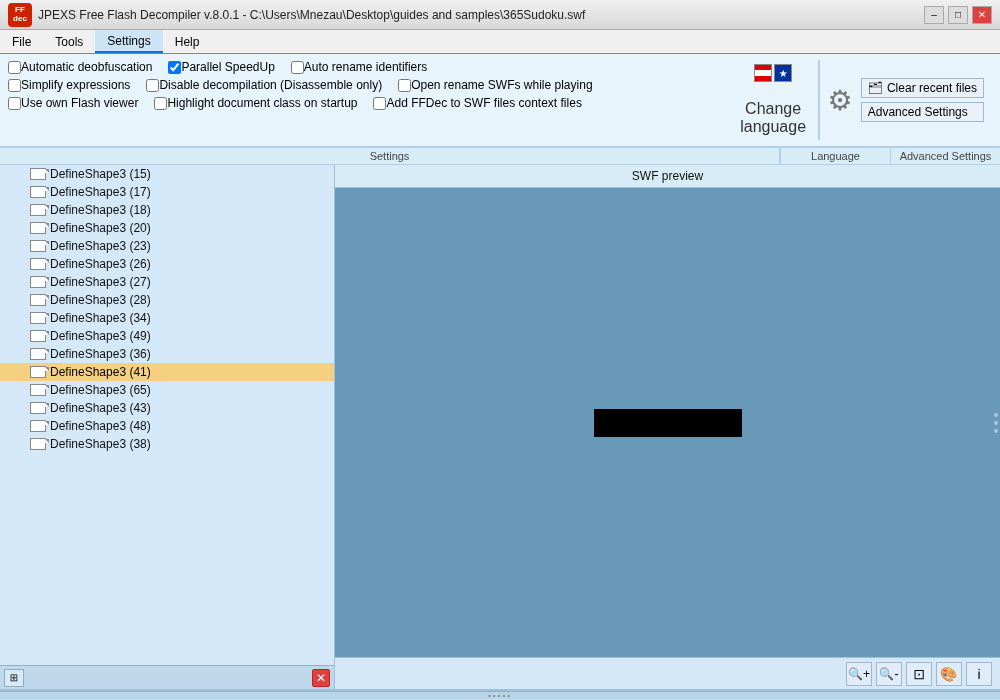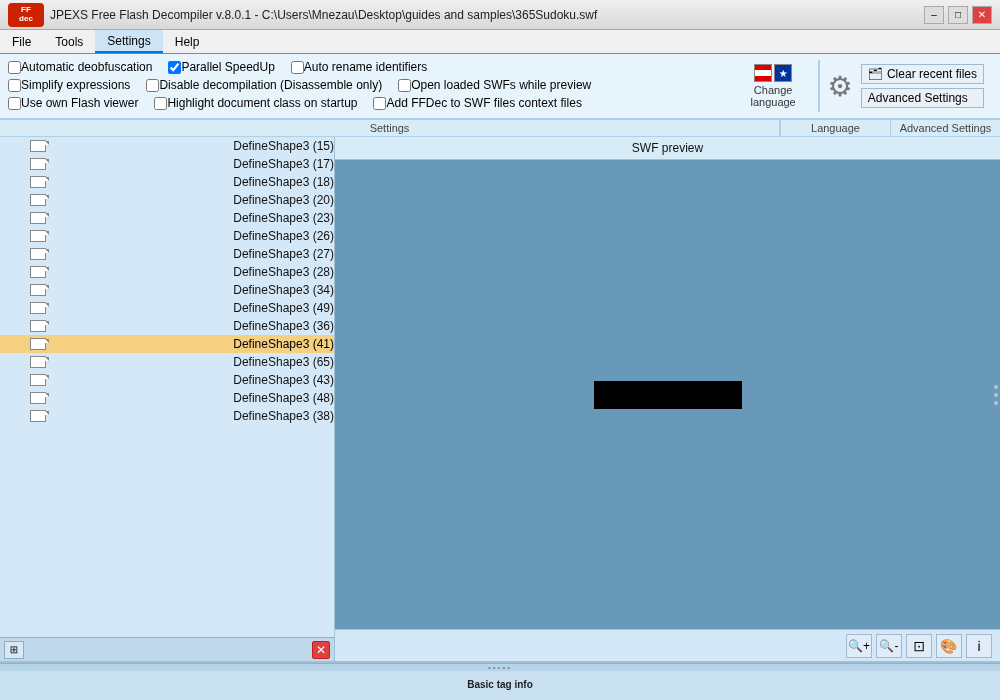--- a/index.html
+++ b/index.html
@@ -10,21 +10,21 @@
       background: linear-gradient(to bottom, #f0f0f0, #d8d8d8);
       height: 30px;
       display: flex;
       align-items: center;
       justify-content: space-between;
       padding: 0 8px;
       border-bottom: 1px solid #aaa;
     }
     #titlebar-left { display: flex; align-items: center; gap: 6px; font-size: 12px; color: #222; }
     #titlebar-logo {
-      width: 36px; height: 24px;
+      width: 24px; height: 24px;
       background: #cc2200;
       border-radius: 4px;
       display: flex; align-items: center; justify-content: center;
       color: white; font-weight: bold; font-size: 10px;
     }
     #titlebar-controls { display: flex; gap: 4px; }
     .title-btn {
       width: 20px; height: 18px;
       background: #ddd;
       border: 1px solid #aaa;
@@ -70,24 +70,24 @@
     .toolbar-section {
       display: flex;
       flex-direction: column;
       align-items: center;
       justify-content: center;
       padding: 4px 12px;
       border-right: 1px solid #b0cfe8;
       cursor: pointer;
     }
     .toolbar-section-label {
-      font-size: 11px;
+      font-size: 16px;
       color: #333;
       text-align: center;
-      margin-top: 2px;
+      margin-top: 18px;
     }
 
     
     .lang-icon {
       display: flex; gap: 2px;
     }
     .flag-part {
       width: 18px; height: 18px;
       border: 1px solid #888;
     }
@@ -166,21 +166,20 @@
     }
     .tree-item {
       display: flex;
       align-items: center;
       height: 18px;
       padding-left: 30px;
       cursor: pointer;
       white-space: nowrap;
       font-size: 12px;
       color: #111;
-      justify-content: space-between;
     }
     .tree-item.selected { background: #f5d080; color: #000; }
     .tree-item-icon {
       width: 16px; height: 12px;
       border: 1px solid #888;
       background: white;
       margin-right: 4px;
       display: inline-block;
       position: relative;
     }
@@ -363,21 +362,21 @@
       <label class="checkbox-item">
         <input type="checkbox" style="">
         <span>Simplify expressions</span>
       </label>
       <label class="checkbox-item">
         <input type="checkbox" style="">
         <span>Disable decompilation (Disassemble only)</span>
       </label>
       <label class="checkbox-item">
         <input type="checkbox" style="">
-        <span>Open loaded SWFs while preview</span>
+        <span>Open rename SWFs while playing</span>
       </label>
     </div>
     <div class="toolbar-row">
       <label class="checkbox-item">
         <input type="checkbox" style="">
         <span>Use own Flash viewer</span>
       </label>
       <label class="checkbox-item">
         <input type="checkbox" style="">
         <span>Highlight document class on startup</span>

